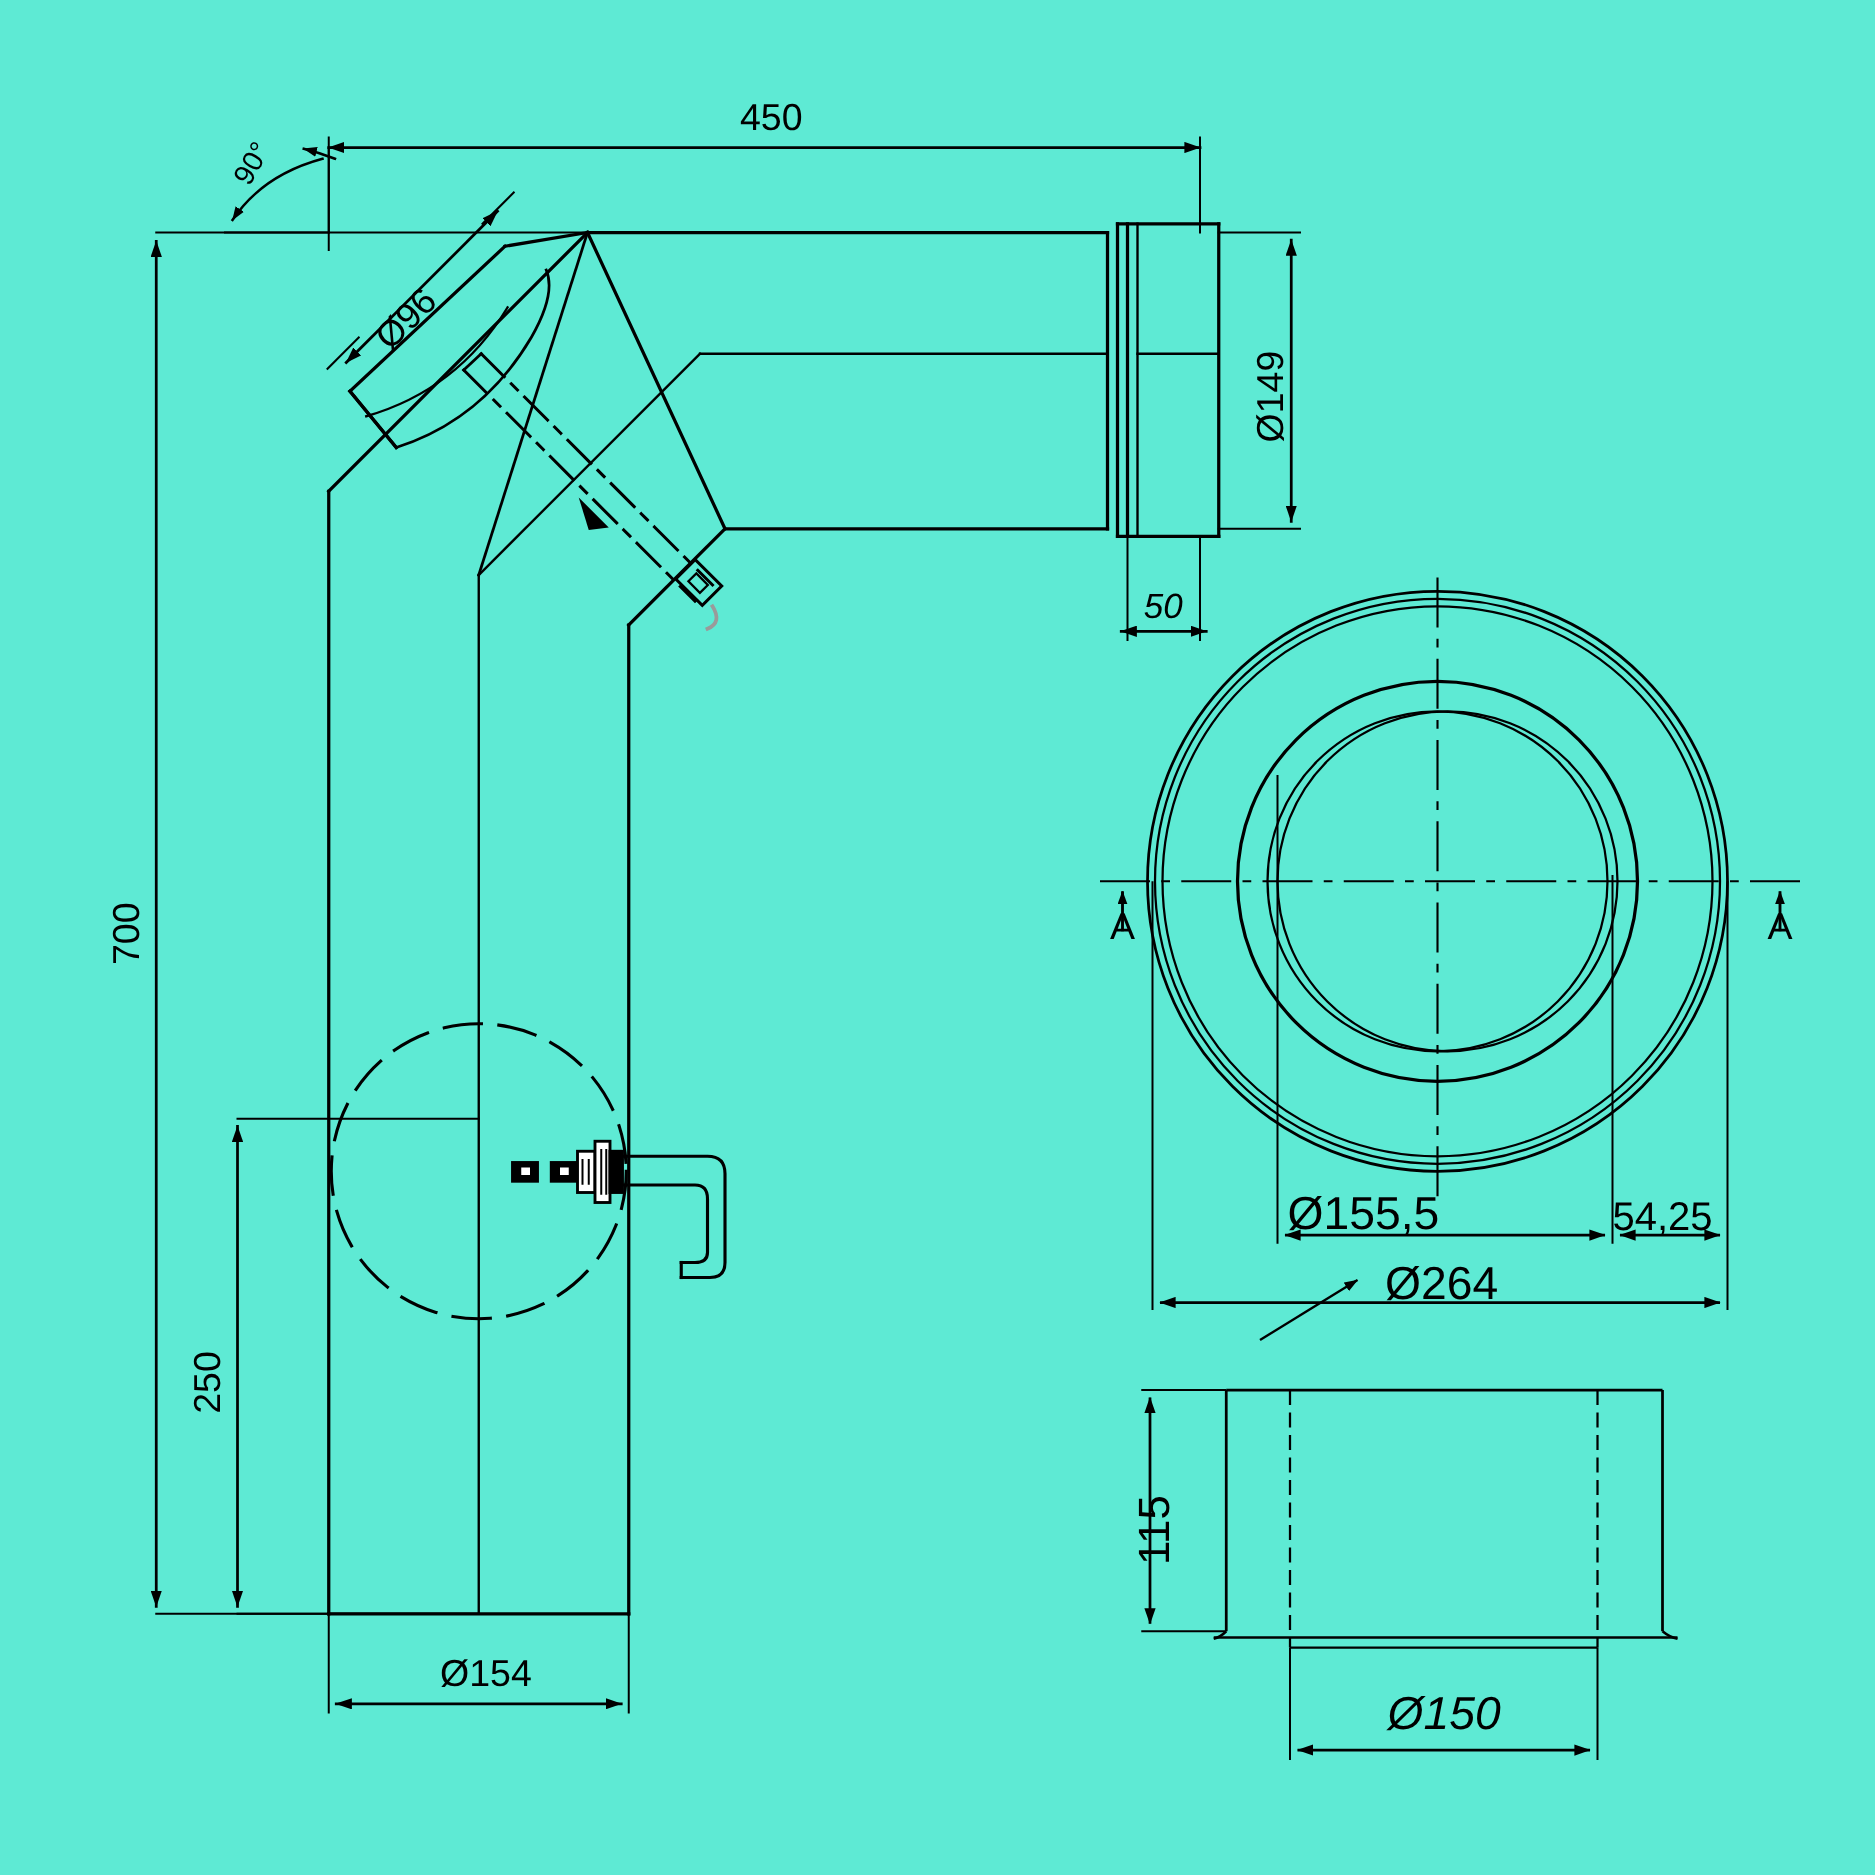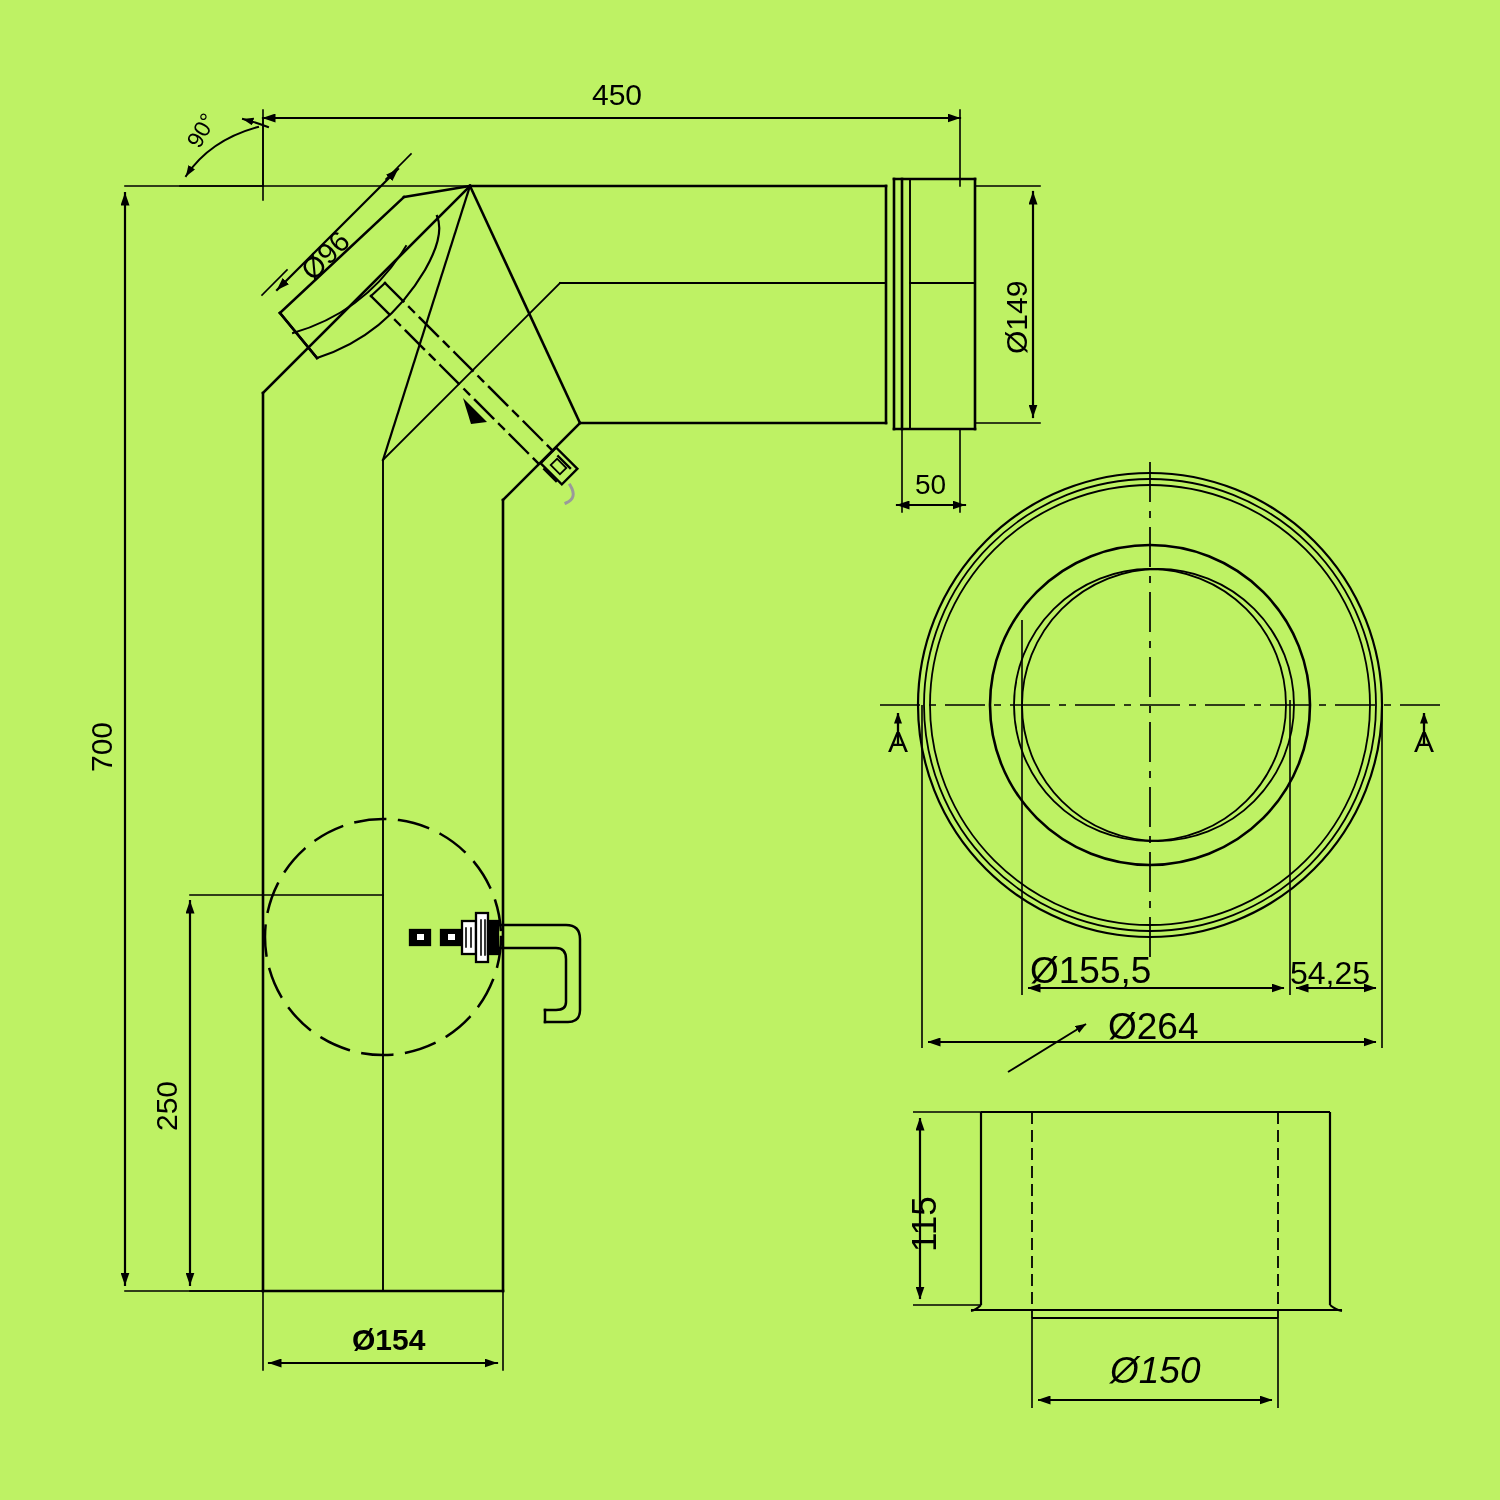--- a/index.html
+++ b/index.html
@@ -1,17 +1,17 @@
 <!DOCTYPE html>
 <html><head>
 <meta charset="utf-8">
 <style>
   html,body{margin:0;padding:0;background:#ffffff;}
   body{width:1500px;height:1500px;font-family:"Liberation Sans",sans-serif;}
-  #stage{position:relative;width:1500px;height:1500px;background:#bef264;overflow:hidden;}
+  #stage{position:relative;width:1500px;height:1500px;background:#5eead4;overflow:hidden;}
   #stage svg{position:absolute;left:0;top:0;}
   .dimtext{
     position:absolute;
     font-family:"Liberation Sans",sans-serif;
     color:#000;
     white-space:nowrap;
     line-height:1;
     user-select:none;
   }
   .rot90{transform-origin:left top;}
@@ -192,25 +192,25 @@
   <div class="dimtext" style="left:592px;top:80px;font-size:30px;">450</div>
 
   <div class="dimtext rot90" style="left:183px;top:140px;font-size:23px;transform:rotate(-60deg);">90°</div>
 
   <div class="dimtext rot90" style="left:296px;top:265px;font-size:29px;transform:rotate(-45deg);">Ø96</div>
 
   <div class="dimtext rot90" style="left:87px;top:772px;font-size:30px;transform:rotate(-90deg);">700</div>
 
   <div class="dimtext rot90" style="left:152px;top:1131px;font-size:30px;transform:rotate(-90deg);">250</div>
 
-  <div class="dimtext" style="left:352px;top:1325px;font-size:30px;font-weight:bold;">Ø154</div>
+  <div class="dimtext" style="left:352px;top:1325px;font-size:30px;">Ø154</div>
 
   <div class="dimtext rot90" style="left:1002px;top:354px;font-size:30px;transform:rotate(-90deg);">Ø149</div>
 
-  <div class="dimtext" style="left:915px;top:471px;font-size:28px;">50</div>
+  <div class="dimtext" style="left:915px;top:471px;font-size:28px;font-style:italic;">50</div>
 
   <div class="dimtext" style="left:888px;top:727px;font-size:30px;">A</div>
 
   <div class="dimtext" style="left:1414px;top:727px;font-size:30px;">A</div>
 
   <div class="dimtext" style="left:1030px;top:952px;font-size:37px;">Ø155,5</div>
 
   <div class="dimtext" style="left:1290px;top:957px;font-size:32px;">54,25</div>
 
   <div class="dimtext" style="left:1108px;top:1008px;font-size:37px;">Ø264</div>

